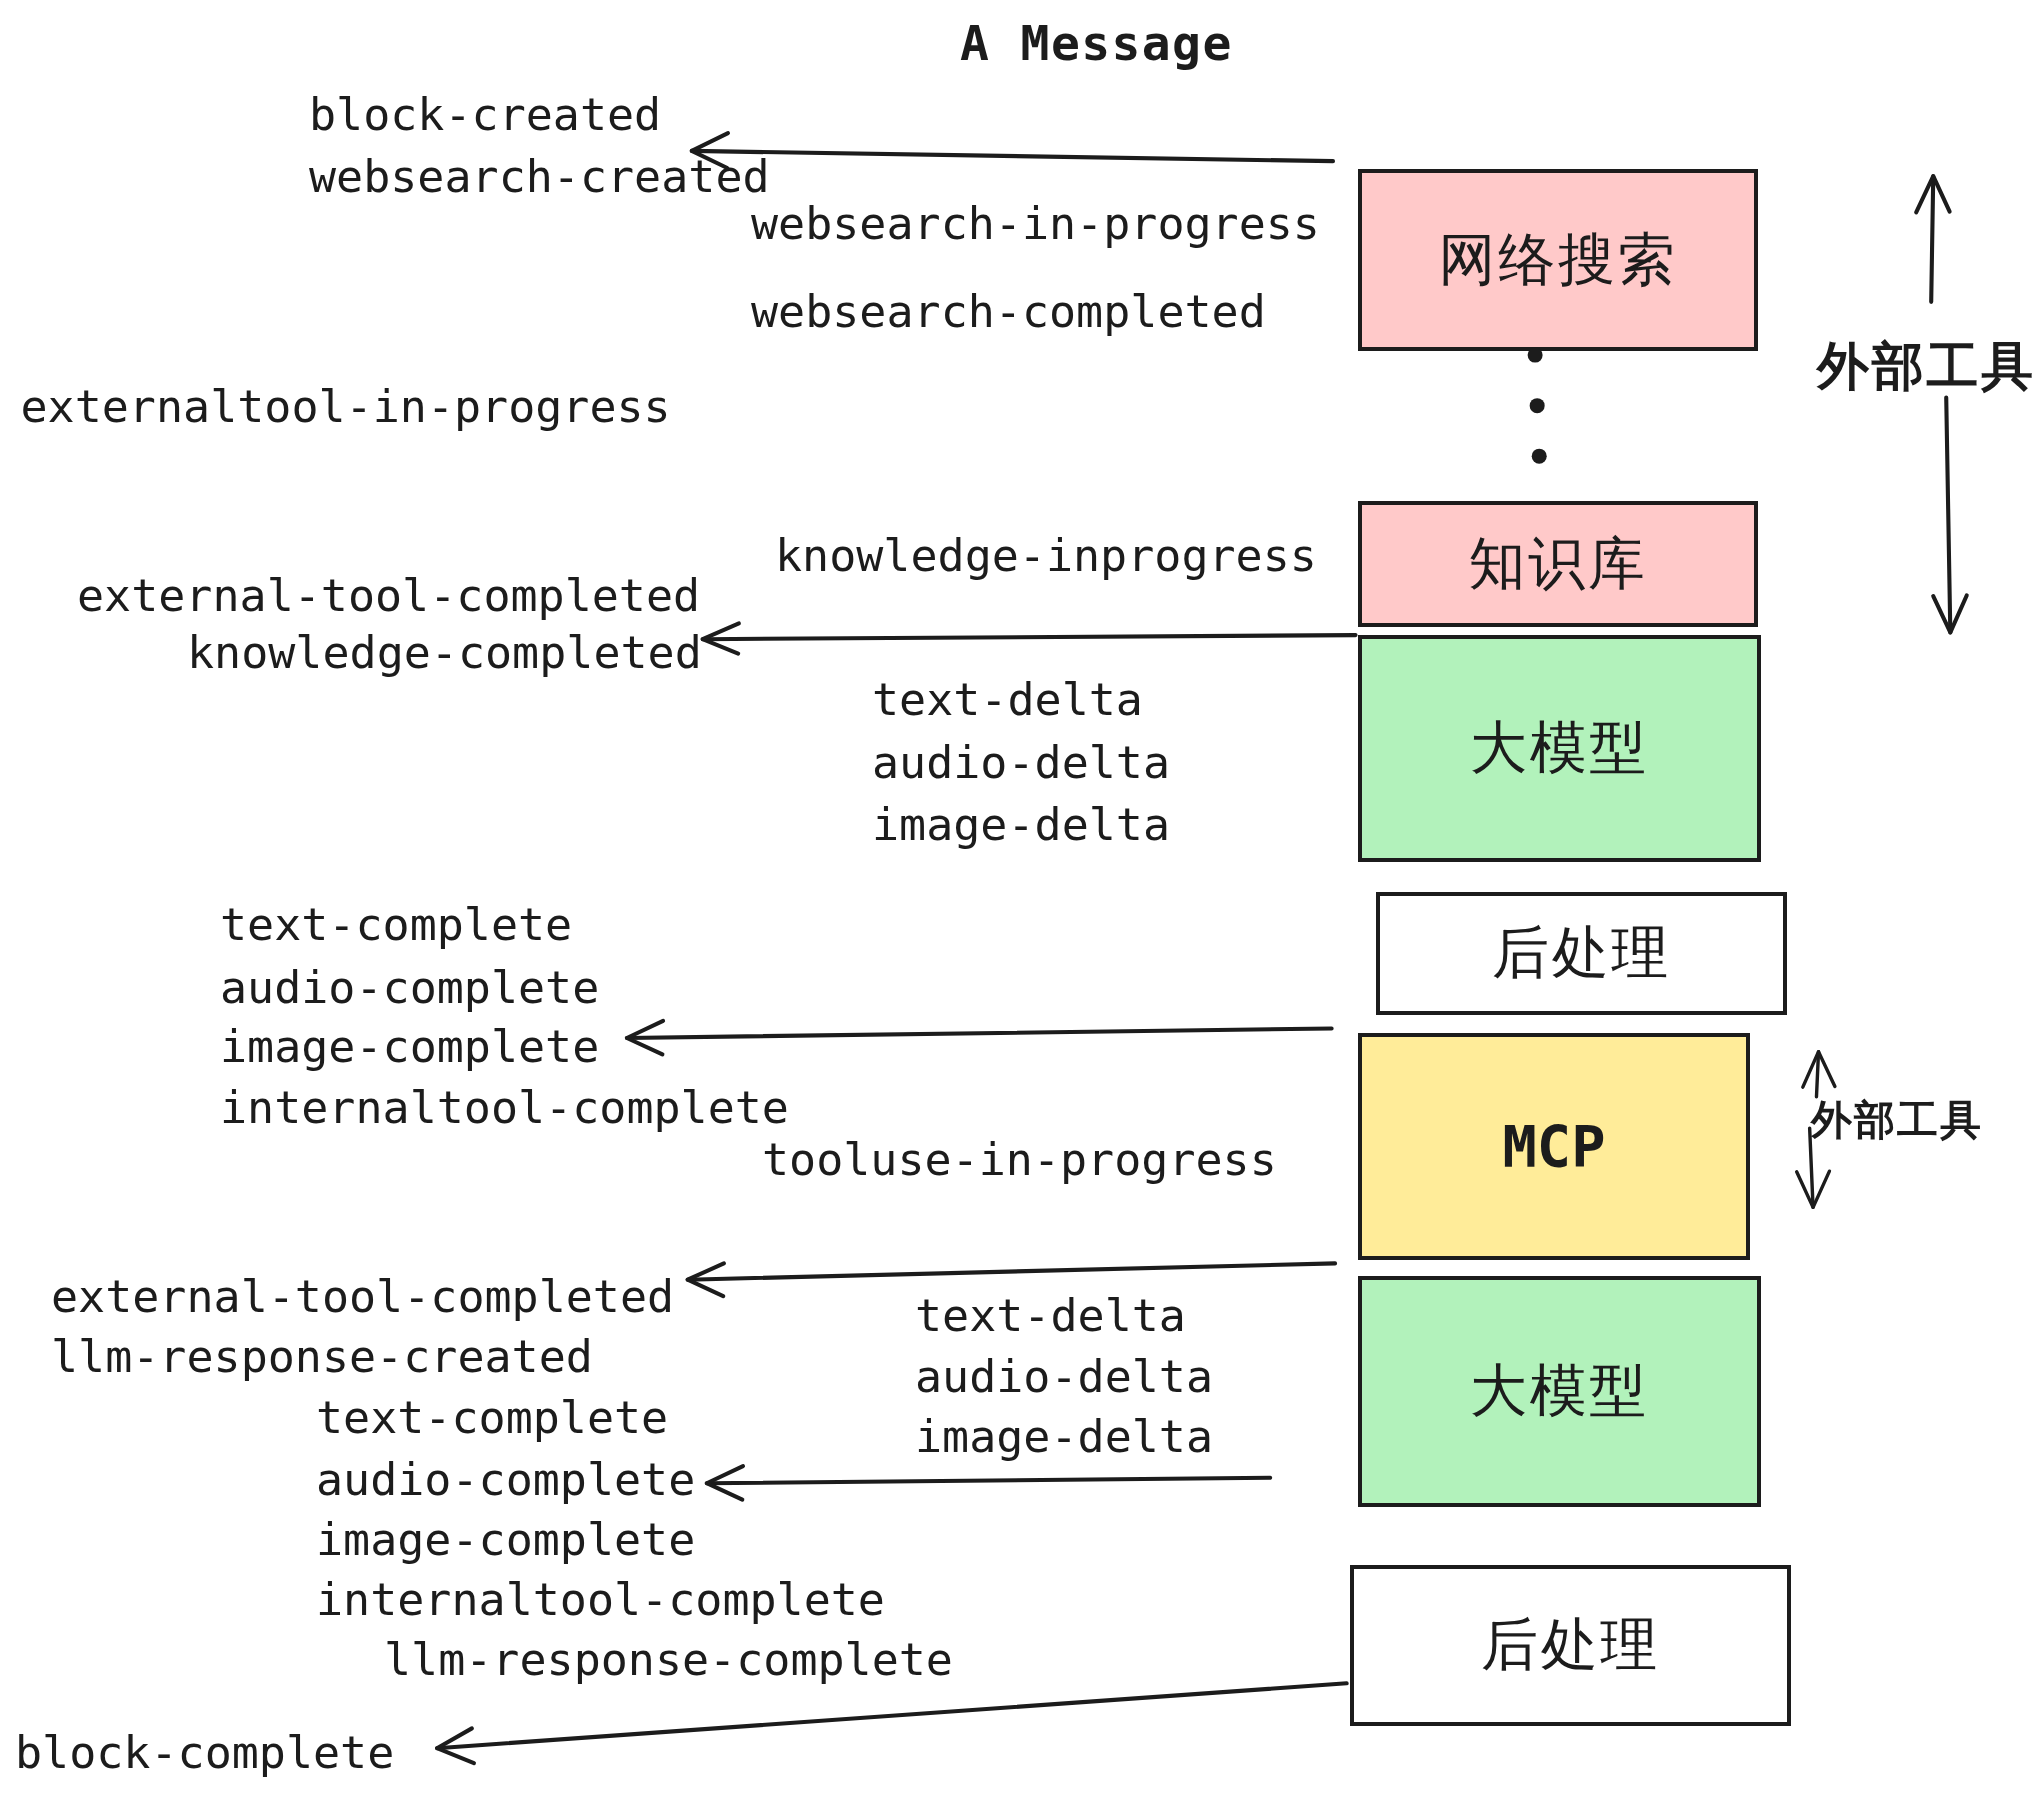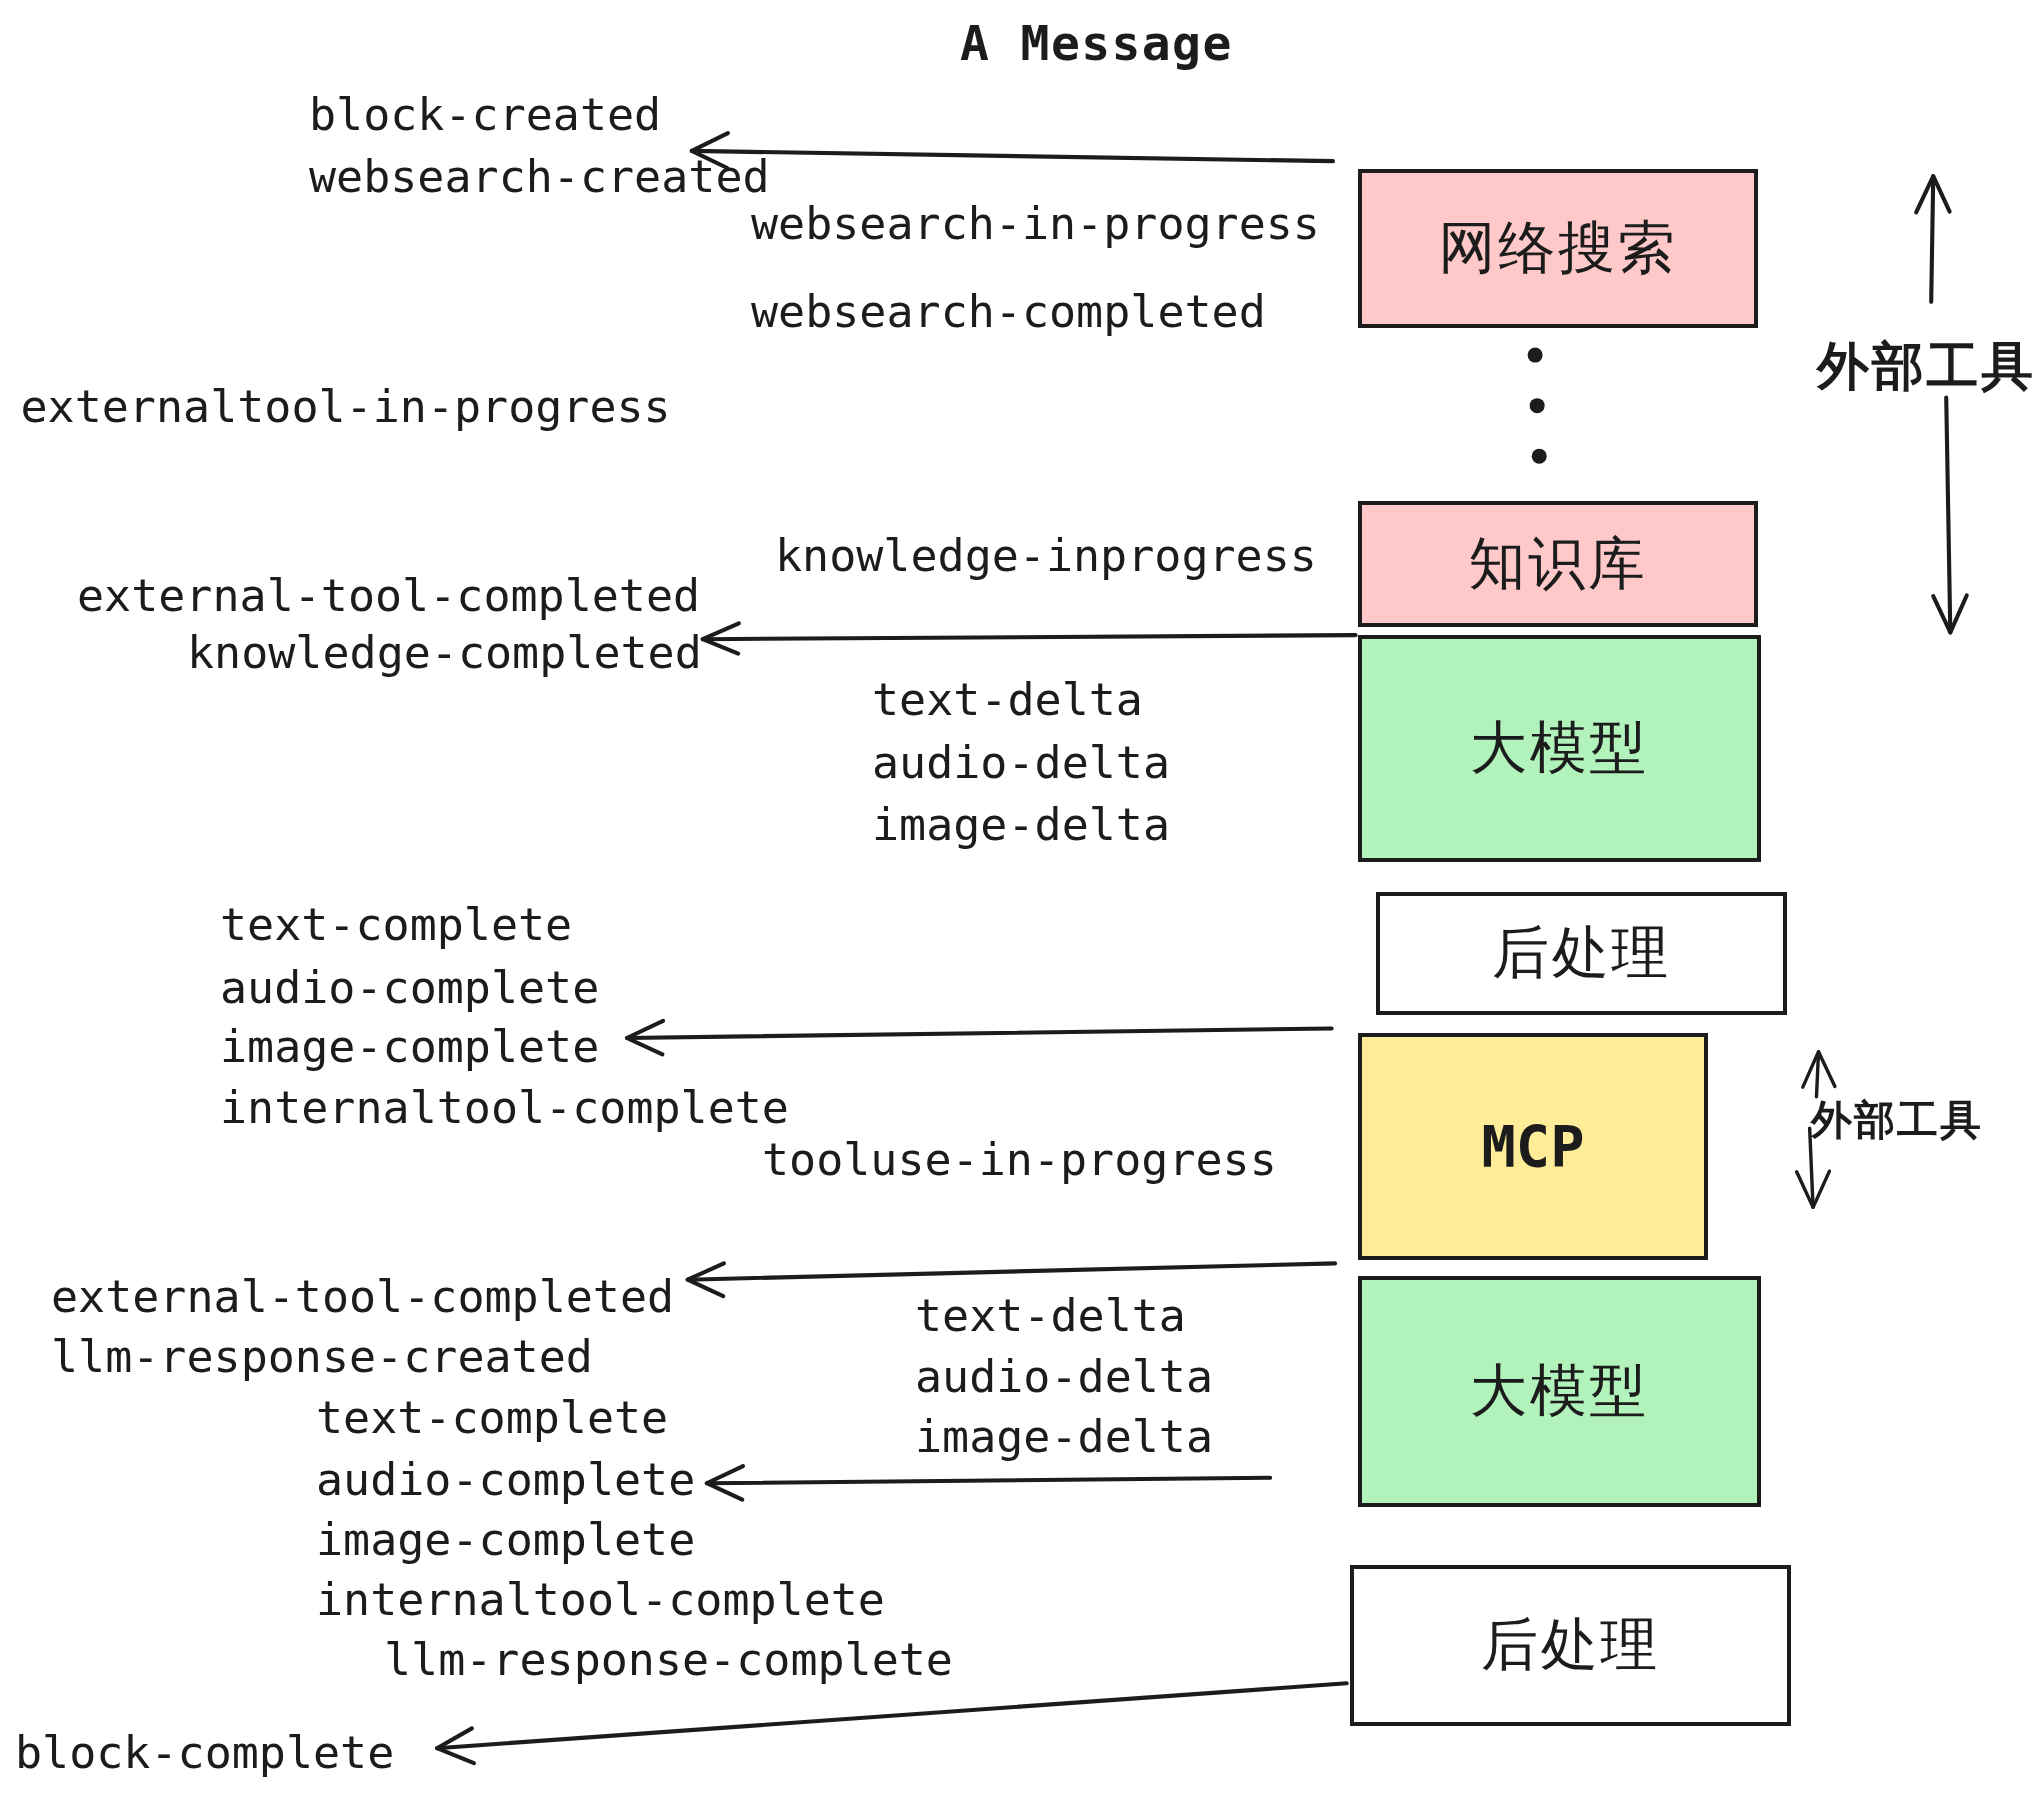--- a/index.html
+++ b/index.html
@@ -91,33 +91,33 @@
   <div class="evt" style="left:915px;top:1291px;">text-delta</div>
   <div class="evt" style="left:915px;top:1352px;">audio-delta</div>
   <div class="evt" style="left:915px;top:1412px;">image-delta</div>
   <div class="evt" style="left:316px;top:1393px;">text-complete</div>
   <div class="evt" style="left:316px;top:1455px;">audio-complete</div>
   <div class="evt" style="left:316px;top:1515px;">image-complete</div>
   <div class="evt" style="left:316px;top:1575px;">internaltool-complete</div>
   <div class="evt" style="left:336px;top:1635px;margin-left:48px;">llm-response-complete</div>
   <div class="evt" style="left:15px;top:1728px;">block-complete</div>
 
-  <div class="box" style="left: 1358px; top: 169px; width: 400px; height: 159px; background-color: rgb(255, 201, 201);">
+  <div class="box" style="left: 1358px; top: 169px; width: 400px; height: 182px; background-color: rgb(255, 201, 201);">
     <span class="zh">网络搜索</span>
   </div>
   <div class="box" style="left: 1358px; top: 501px; width: 400px; height: 126px; background-color: rgb(255, 201, 201);">
     <span class="zh">知识库</span>
   </div>
   <div class="box" style="left: 1358px; top: 635px; width: 403px; height: 227px; background-color: rgb(178, 242, 187);">
     <span class="zh">大模型</span>
   </div>
   <div class="box" style="left: 1376px; top: 892px; width: 411px; height: 123px; background-color: rgb(255, 255, 255);">
     <span class="zh">后处理</span>
   </div>
-  <div class="box" style="left: 1358px; top: 1033px; width: 350px; height: 227px; background-color: rgb(255, 236, 153);">
+  <div class="box" style="left: 1358px; top: 1033px; width: 392px; height: 227px; background-color: rgb(255, 236, 153);">
     <span class="mono">MCP</span>
   </div>
   <div class="box" style="left: 1358px; top: 1276px; width: 403px; height: 231px; background-color: rgb(178, 242, 187);">
     <span class="zh">大模型</span>
   </div>
   <div class="box" style="left: 1350px; top: 1565px; width: 441px; height: 161px; background-color: rgb(255, 255, 255);">
     <span class="zh">后处理</span>
   </div>
 
   <div class="side-label big" style="left:1817px;top:332px;">外部工具</div>

